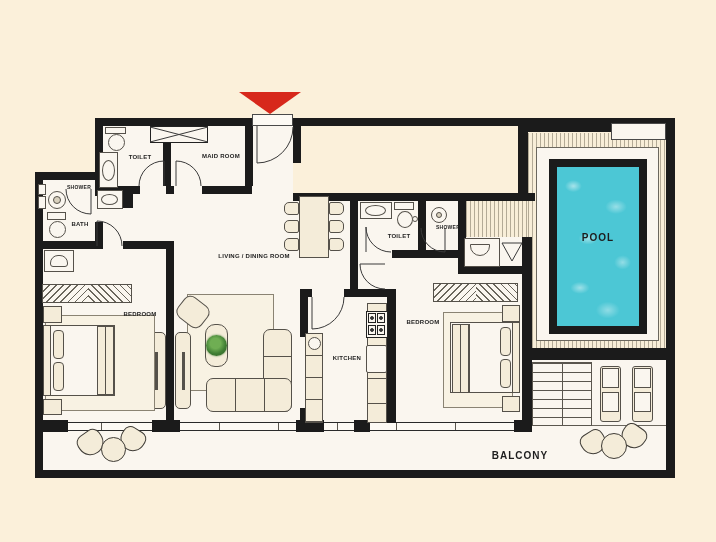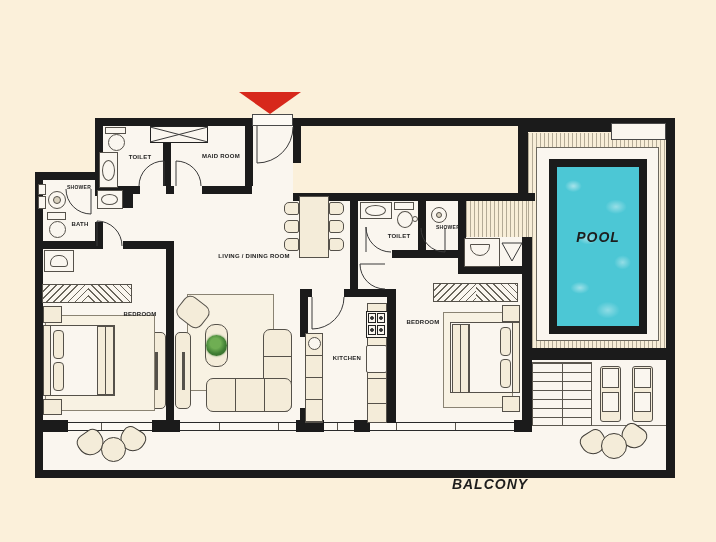--- a/index.html
+++ b/index.html
@@ -6,21 +6,21 @@
   body{width:716px;height:542px;background:#fbf0da;font-family:"Liberation Sans",sans-serif;overflow:hidden;}
   #plan{position:relative;width:716px;height:542px;background:#fbf0da;}
   #plan div{position:absolute;box-sizing:border-box;}
   .r{background:#faf6ef;}
   .w{background:#1b1b1b;}
   .f{background:#f4ecd9;border:1px solid #55514a;}
   .wf{background:#faf6ef;border:1px solid #55514a;}
   .rug{background:#f8f2e3;border:1px solid #8a8373;}
   .hatch{background-image:repeating-linear-gradient(90deg,rgba(95,88,70,.45) 0 1px,transparent 1px 4px);background-color:#f8eed8;}
   .lbl{position:absolute;transform:translate(-50%,-50%);font-size:6px;font-weight:bold;color:#1d1d1d;letter-spacing:.25px;white-space:nowrap;}
-  .lbl.big{font-size:14px;letter-spacing:1px;font-style:italic;}
+  .lbl.big{font-size:10px;letter-spacing:1px;}
   .circ{border-radius:50%;}
   svg.ovl{position:absolute;left:0;top:0;pointer-events:none;}
 </style>
 </head>
 <body>
 
 <div id="plan">
 
   <div class="r" style="left:95px;top:118px;width:157px;height:76px;"></div>
   <div class="r" style="left:35px;top:172px;width:98px;height:77px;"></div>
@@ -230,15 +230,15 @@
   <span class="lbl" style="left:221px;top:156px;">MAID ROOM</span>
   <span class="lbl" style="left:79px;top:187px;font-size:5px;">SHOWER</span>
   <span class="lbl" style="left:80px;top:224px;">BATH</span>
   <span class="lbl" style="left:254px;top:256px;">LIVING / DINING ROOM</span>
   <span class="lbl" style="left:140px;top:314px;">BEDROOM</span>
   <span class="lbl" style="left:347px;top:358px;">KITCHEN</span>
   <span class="lbl" style="left:399px;top:236px;">TOILET</span>
   <span class="lbl" style="left:448px;top:227px;font-size:5px;">SHOWER</span>
   <span class="lbl" style="left:423px;top:322px;">BEDROOM</span>
   <span class="lbl big" style="left:598px;top:237px;">POOL</span>
-  <span class="lbl big" style="left:490px;top:455px;margin-top:29px;">BALCONY</span>
+  <span class="lbl big" style="left:520px;top:455px;">BALCONY</span>
 
 </div>
 
 </body></html>

